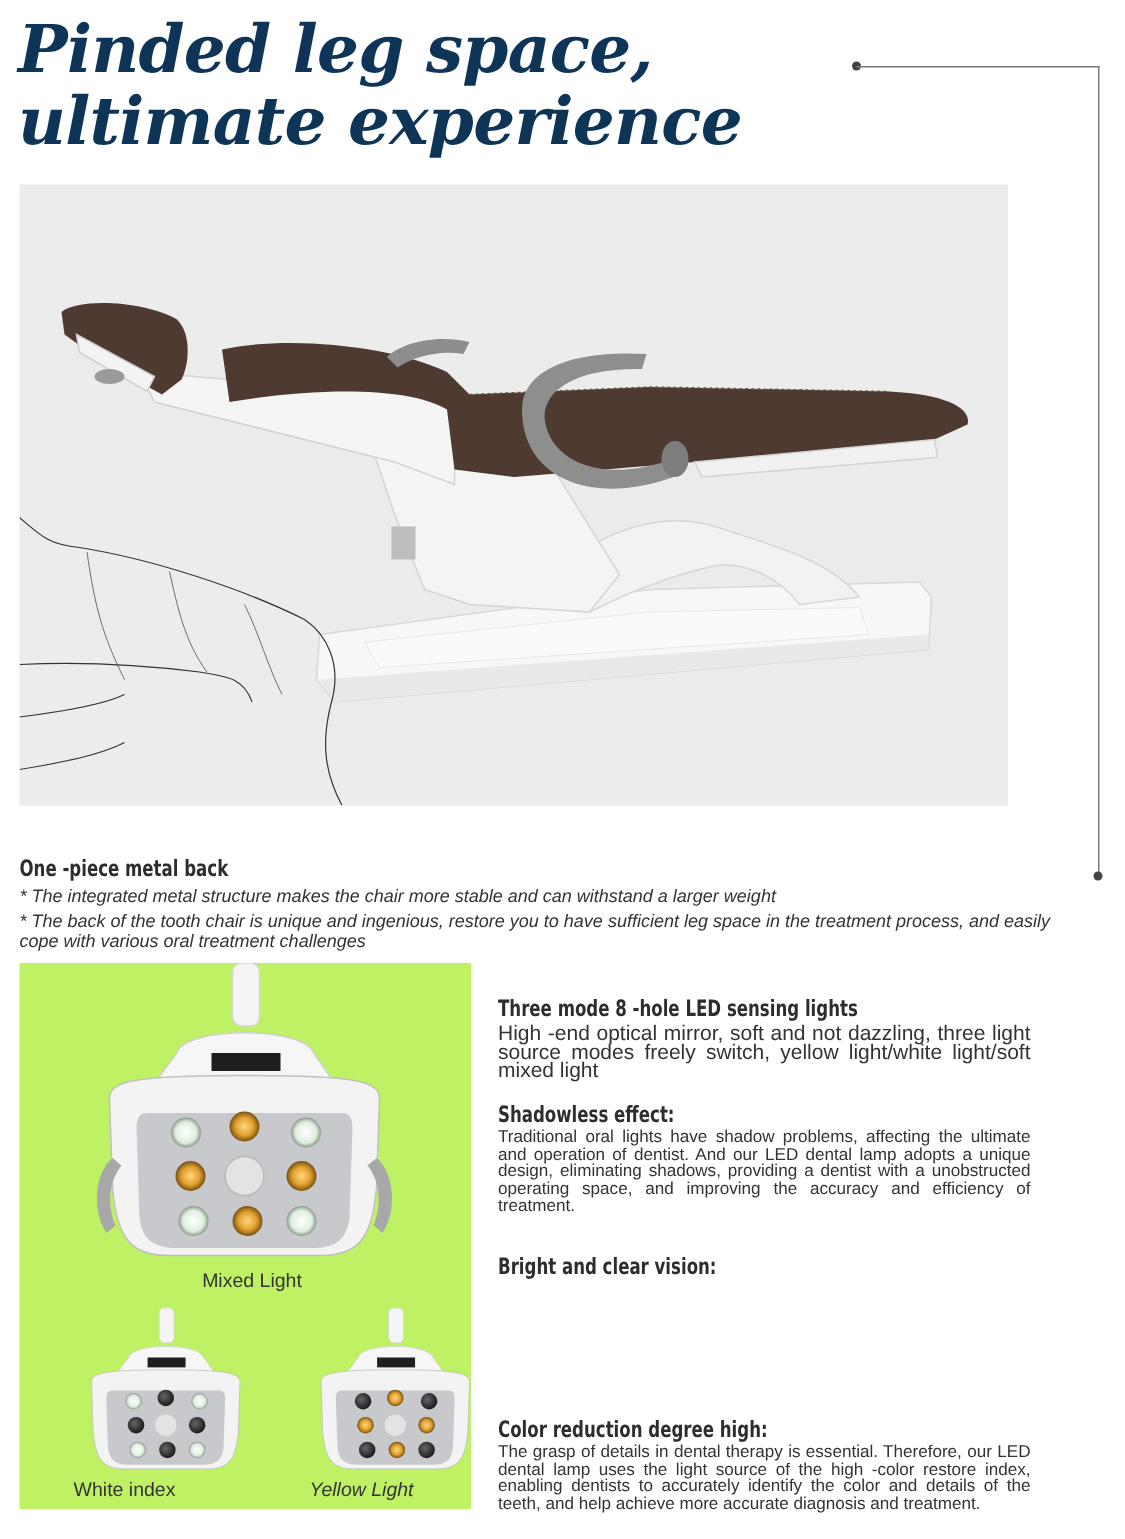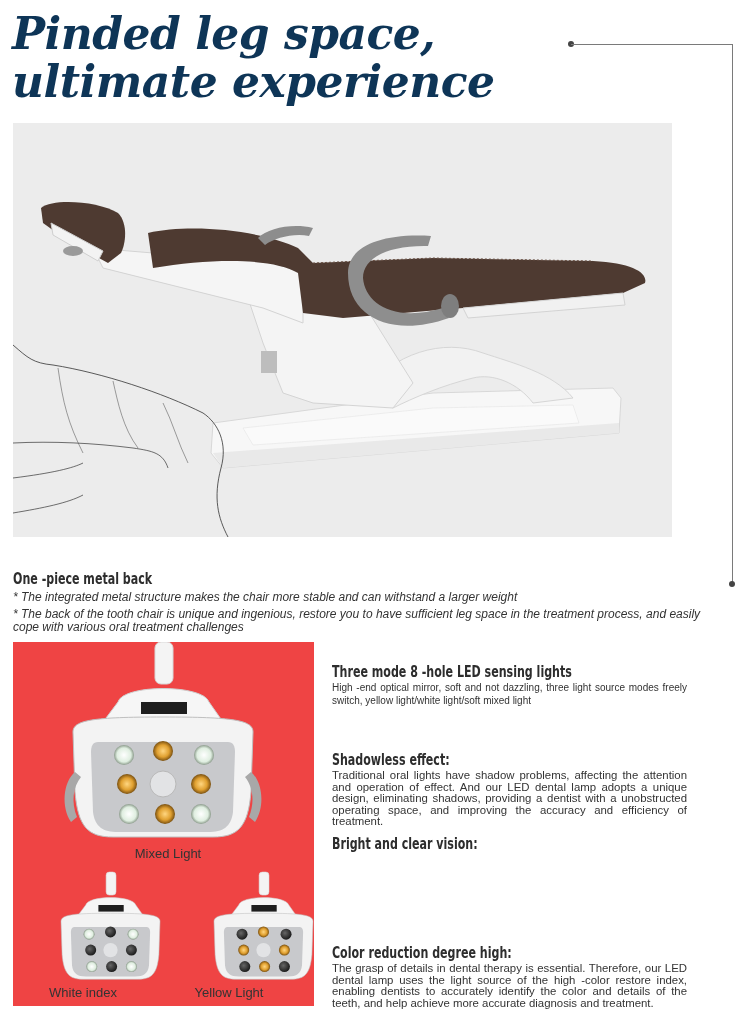--- a/index.html
+++ b/index.html
@@ -9,26 +9,26 @@
   .conn-h { position:absolute; left:571px; top:44px; width:162px; height:1px; background:#7a7a7a; }
   .conn-v { position:absolute; left:732px; top:44px; width:1px; height:540px; background:#7a7a7a; }
   .dot { position:absolute; width:6px; height:6px; border-radius:50%; background:#444; }
   .chair-img { position:absolute; left:13px; top:123px; width:659px; height:414px; background:#ececec; overflow:hidden; }
   .sec-h { font-family:"DejaVu Sans", sans-serif; font-weight:bold; font-stretch:condensed; color:#2d2d2d; margin:0; transform:scaleX(0.82); transform-origin:left center; white-space:nowrap; }
   .chair-text { position:absolute; left:13px; top:569px; width:690px; }
   .chair-text .sec-h { font-size:15px; line-height:20px; }
   .chair-text p { margin:0; font-size:12px; line-height:13px; color:#333;font-style:italic; }
   .chair-text p.b1 { margin-top:2px; }
   .chair-text p.b2 { margin-top:4px; }
-  .lamp-panel { position:absolute; left:13px; top:642px; width:301px; height:364px; background:#ef4444; overflow:hidden; }
+  .lamp-panel { position:absolute; left:13px; top:642px; width:301px; height:364px; background:#bef264; overflow:hidden; }
   .lamp-cap { position:absolute; font-size:13px; color:#333; text-align:center; }
   .feat { position:absolute; left:332px; width:355px; }
   .feat .sec-h { font-size:15px; line-height:20px; }
   .feat p { margin:0; font-size:11.4px; line-height:11.6px; color:#333; text-align:justify; }
-  .feat.f1 p { font-size:10px; line-height:12.6px; }
+  .feat.f1 p { font-size:14px; line-height:12.6px; }
 </style>
 </head>
 <body>
 
 <h1 class="title">
   <span>Pinded leg space,</span>
   <span>ultimate experience</span>
 </h1>
 
 <div class="dot" style="left:568px;top:41px;"></div>
@@ -144,30 +144,30 @@
       <circle cx="114" cy="142" r="10" fill="url(#y)"></circle>
         <circle cx="150" cy="142" r="13" fill="#e2e3e5"></circle>
         <circle cx="188" cy="142" r="10" fill="url(#y)"></circle>
       <circle cx="116" cy="172" r="10" fill="url(#k)"></circle>
         <circle cx="152" cy="172" r="10" fill="url(#y)"></circle>
         <circle cx="188" cy="172" r="10" fill="url(#k)"></circle>
     </g>
   </svg>
   <div class="lamp-cap" style="left:100px;top:204px;width:110px;">Mixed Light</div>
   <div class="lamp-cap" style="left:20px;top:343px;width:100px;">White index</div>
-  <div class="lamp-cap" style="left:160px;top:343px;width:112px;">Yellow Light</div>
+  <div class="lamp-cap" style="left:172px;top:343px;width:112px;font-style:italic;">Yellow Light</div>
 </div>
 
 <div class="feat f1" style="top:662px;">
   <h3 class="sec-h">Three mode 8 -hole LED sensing lights</h3>
   <p>High -end optical mirror, soft and not dazzling, three light source modes freely switch, yellow light/white light/soft mixed light</p>
 </div>
-<div class="feat" style="top:733px;margin-top:17px;">
+<div class="feat" style="top:733px;">
   <h3 class="sec-h">Shadowless effect:</h3>
-  <p>Traditional oral lights have shadow problems, affecting the attention and operation of effect. And our LED dental lamp adopts a unique design, eliminating shadows, providing a dentist with a unobstructed operating space, and improving the accuracy and efficiency of treatment.</p>
+  <p>Traditional oral lights have shadow problems, affecting the ultimate and operation of dentist. And our LED dental lamp adopts a unique design, eliminating shadows, providing a dentist with a unobstructed operating space, and improving the accuracy and efficiency of treatment.</p>
 </div>
 <div class="feat" style="top:834px;">
   <h3 class="sec-h">Bright and clear vision:</h3>
 </div>
 <div class="feat" style="top:929px;margin-top:14px;">
   <h3 class="sec-h">Color reduction degree high:</h3>
   <p>The grasp of details in dental therapy is essential. Therefore, our LED dental lamp uses the light source of the high -color restore index, enabling dentists to accurately identify the color and details of the teeth, and help achieve more accurate diagnosis and treatment.</p>
 </div>
 
 </body></html>

